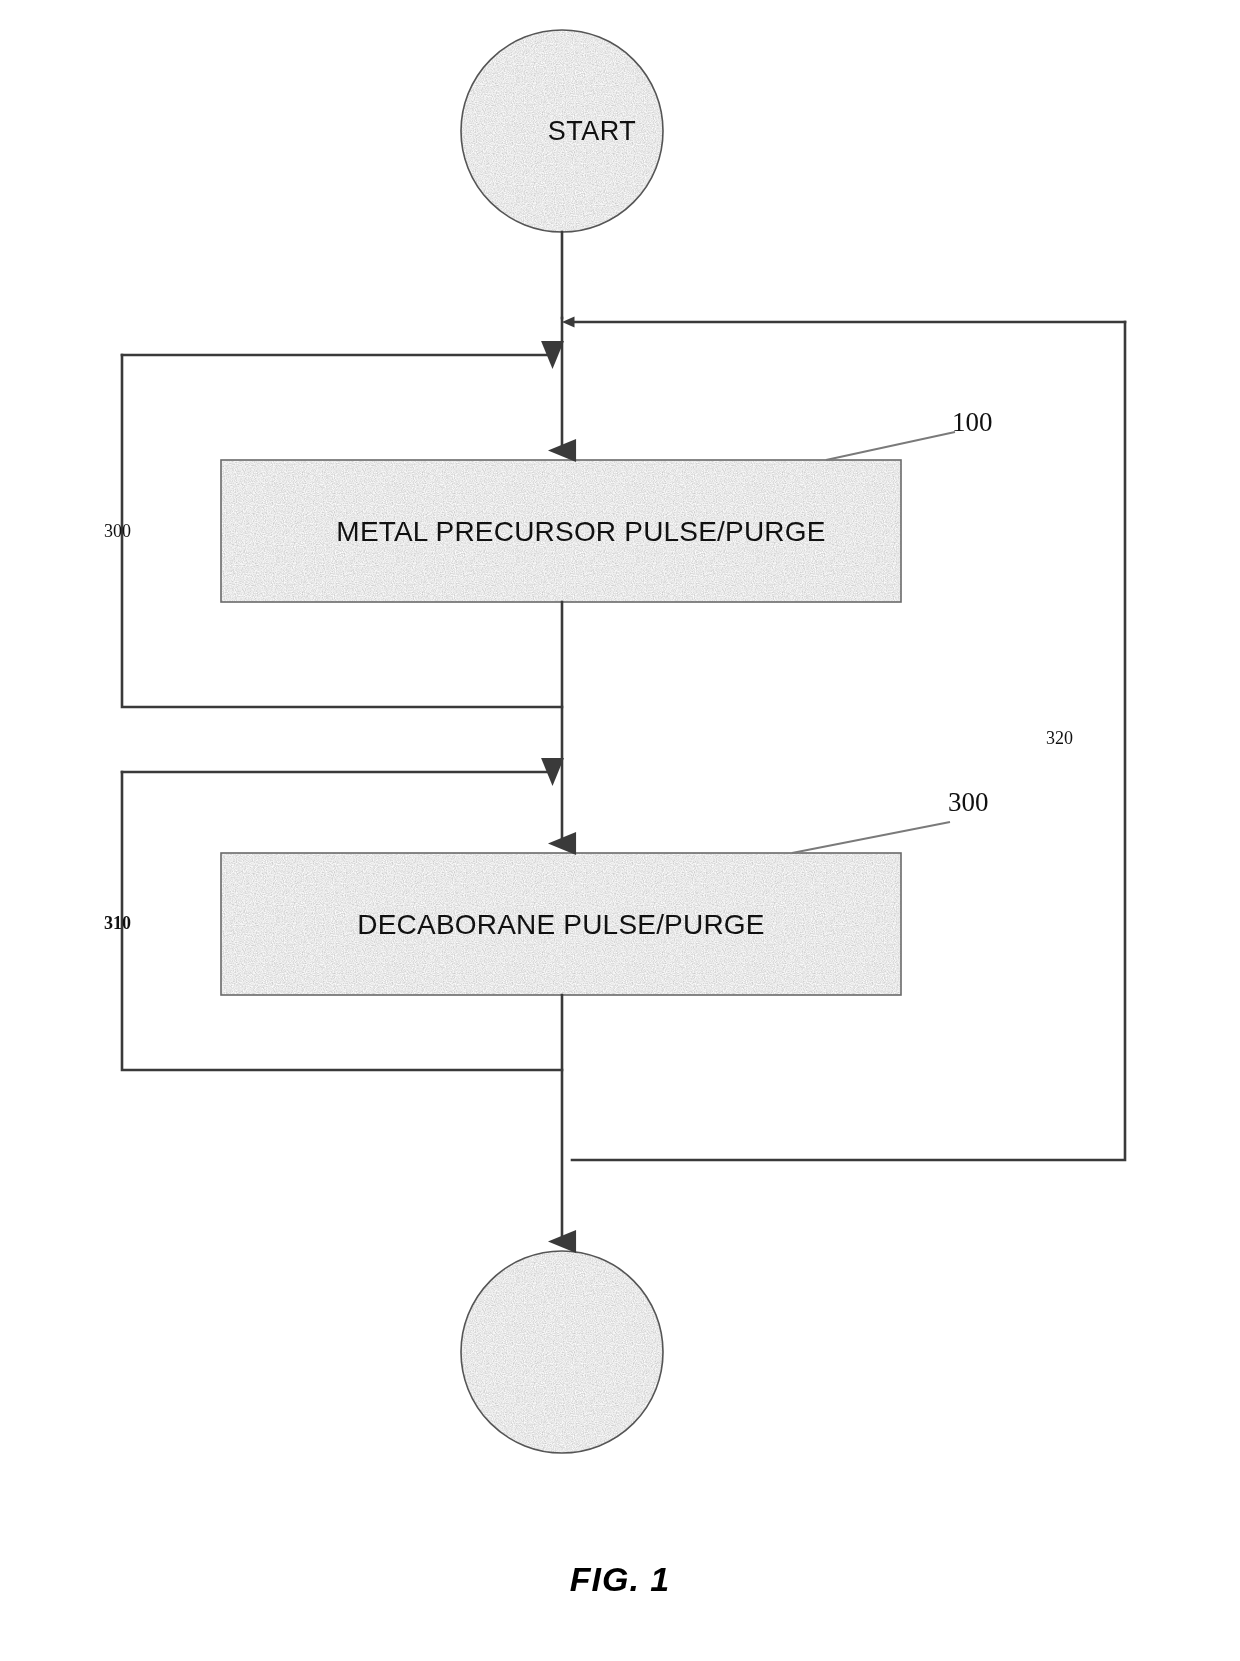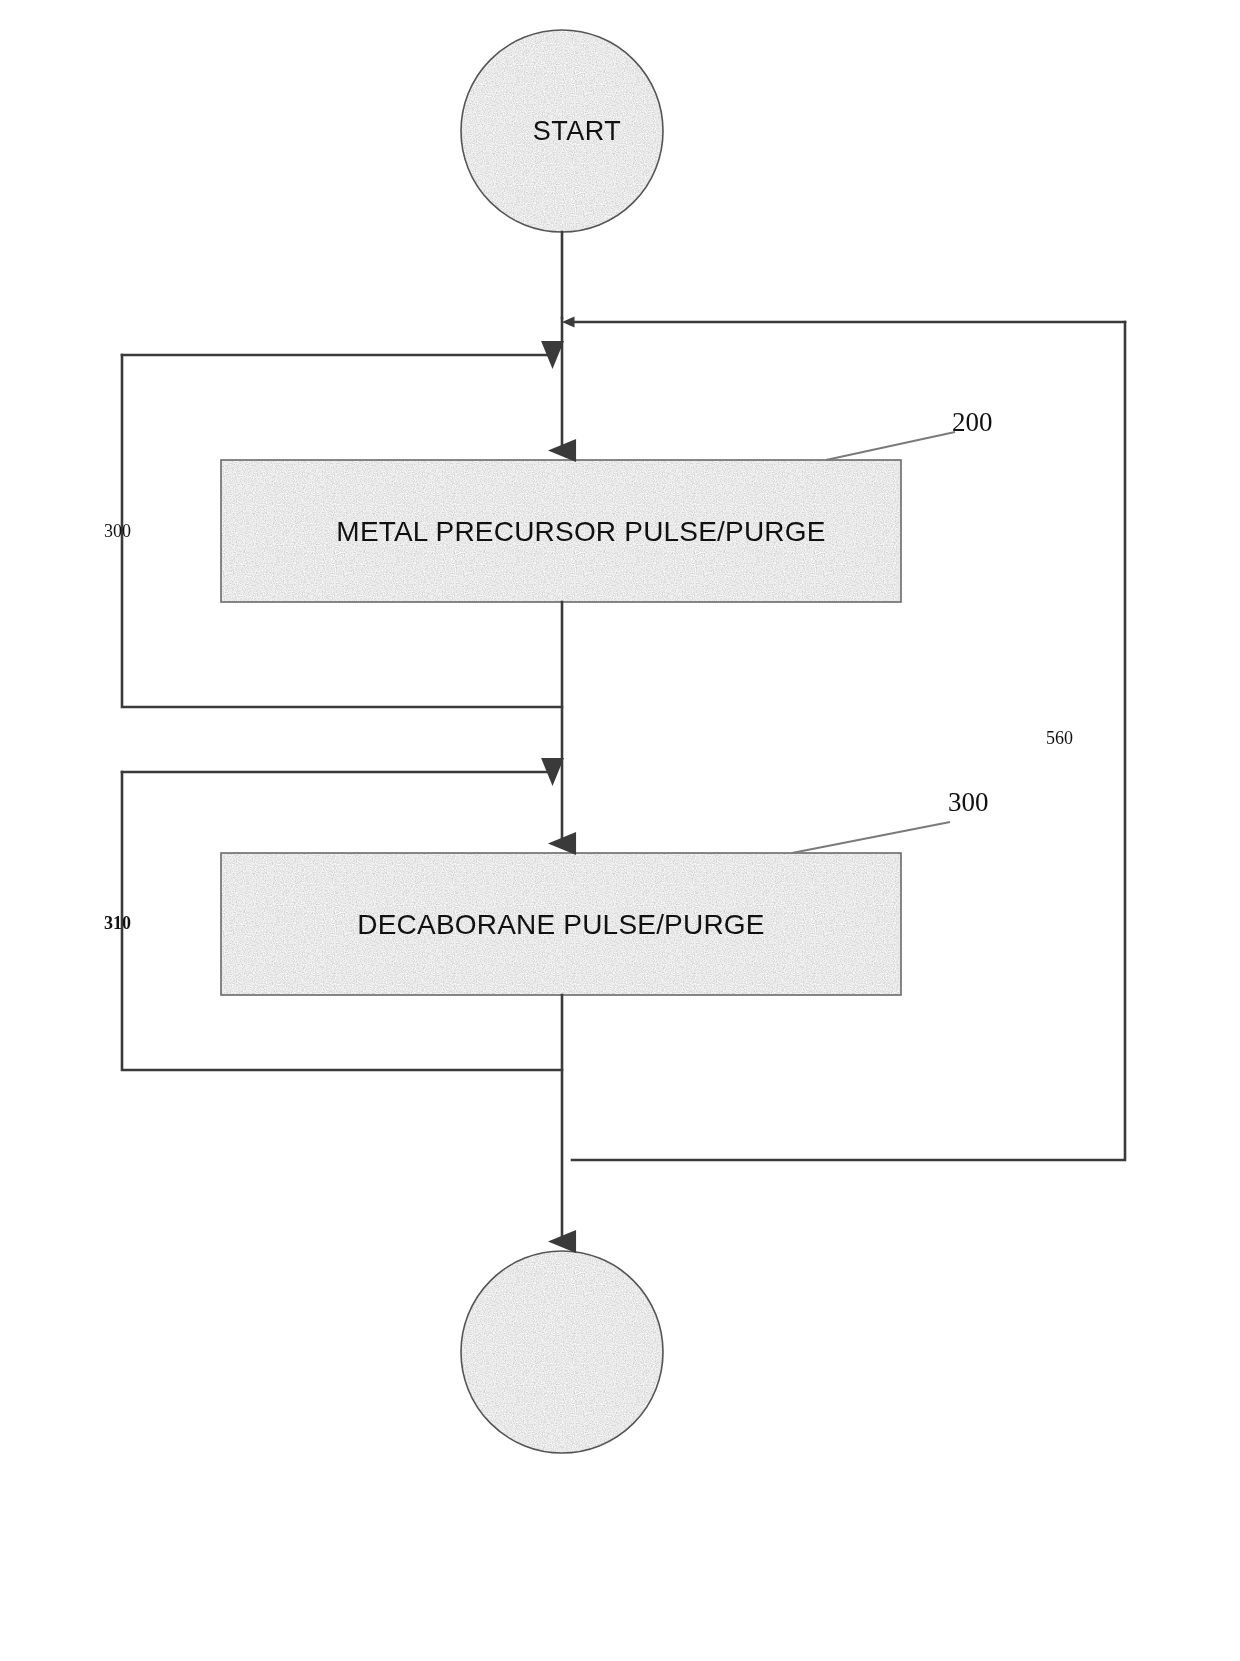--- a/index.html
+++ b/index.html
@@ -117,31 +117,32 @@
       <line x1="1125" y1="322" x2="572" y2="322"></line>
       <path d="M562,322 L574.5,316.6 L574.5,327.4 Z" fill="#3a3a3a" stroke="none"></path>
     </g>
 
     <g stroke="#7a7a7a" stroke-width="1.8" fill="none">
       <line x1="826" y1="460" x2="955" y2="432"></line>
       <line x1="792" y1="853" x2="950" y2="822"></line>
     </g>
   </svg>
 
-  <div class="node-label terminal-text" style="left:1px;top:116px;width:1124px;text-align:center;padding-left:14px;">START</div>
+  <div class="node-label terminal-text" style="left:16px;top:116px;width:1124px;text-align:center;padding-left:14px;">START</div>
 
   <div class="node-label process-text" style="left:221px;top:516px;width:720px;text-align:center;">METAL PRECURSOR PULSE/PURGE</div>
 
   <div class="node-label process-text" style="left:221px;top:909px;width:680px;text-align:center;">DECABORANE PULSE/PURGE</div>
 
 
-  <div class="ref-num" style="left:952px;top:407px;">200</div>
+  <div class="ref-num" style="left:952px;top:407px;">100</div>
 
   <div class="ref-num" style="left:948px;top:787px;">300</div>
 
   <div class="ref-num small" style="left:104px;top:521px;">300</div>
 
   <div class="ref-num small" style="left:104px;top:913px;font-weight:bold;">310</div>
 
-  <div class="ref-num small" style="left:1046px;top:728px;">560</div>
+  <div class="ref-num small" style="left:1046px;top:728px;">320</div>
 
+  <div class="figcaption" style="top:1560px;">FIG. 1</div>
 
 </div>
 
 </body></html>

